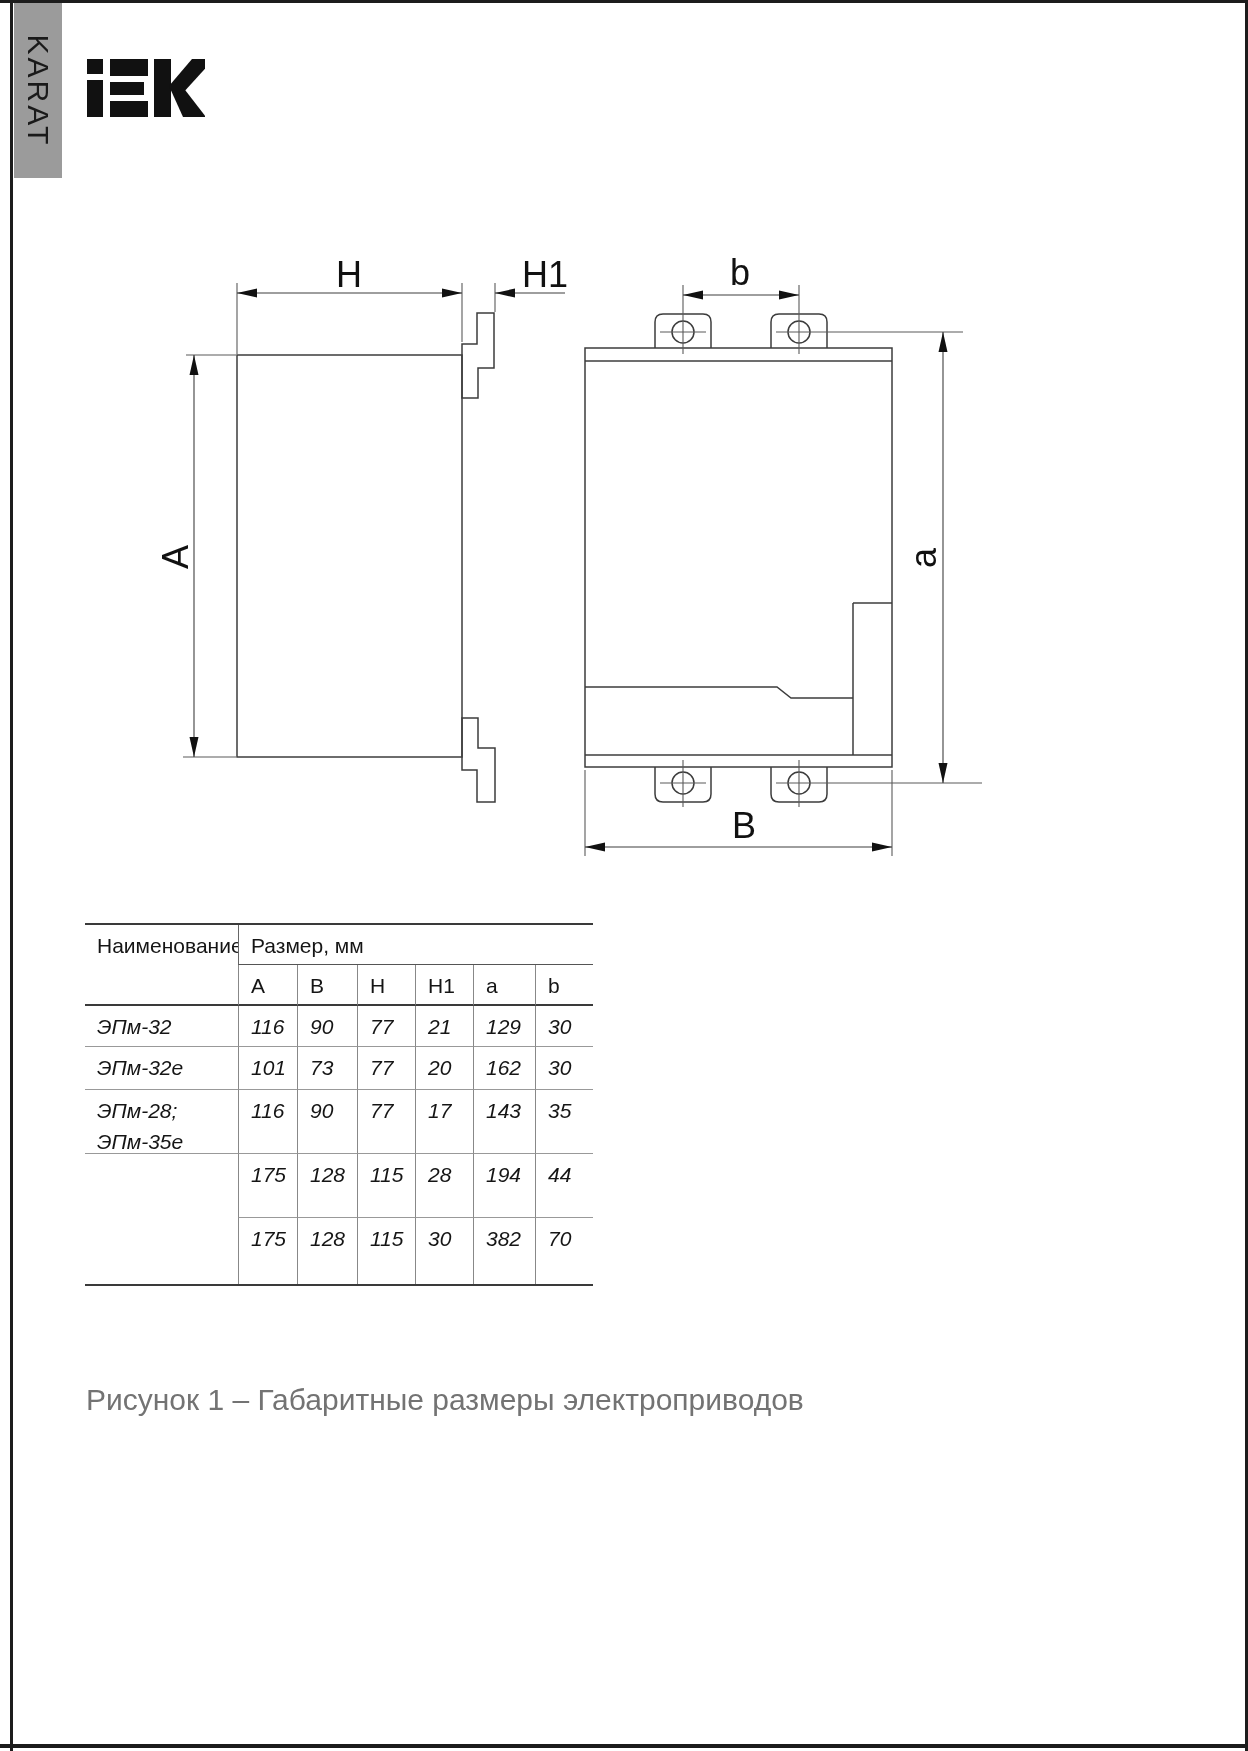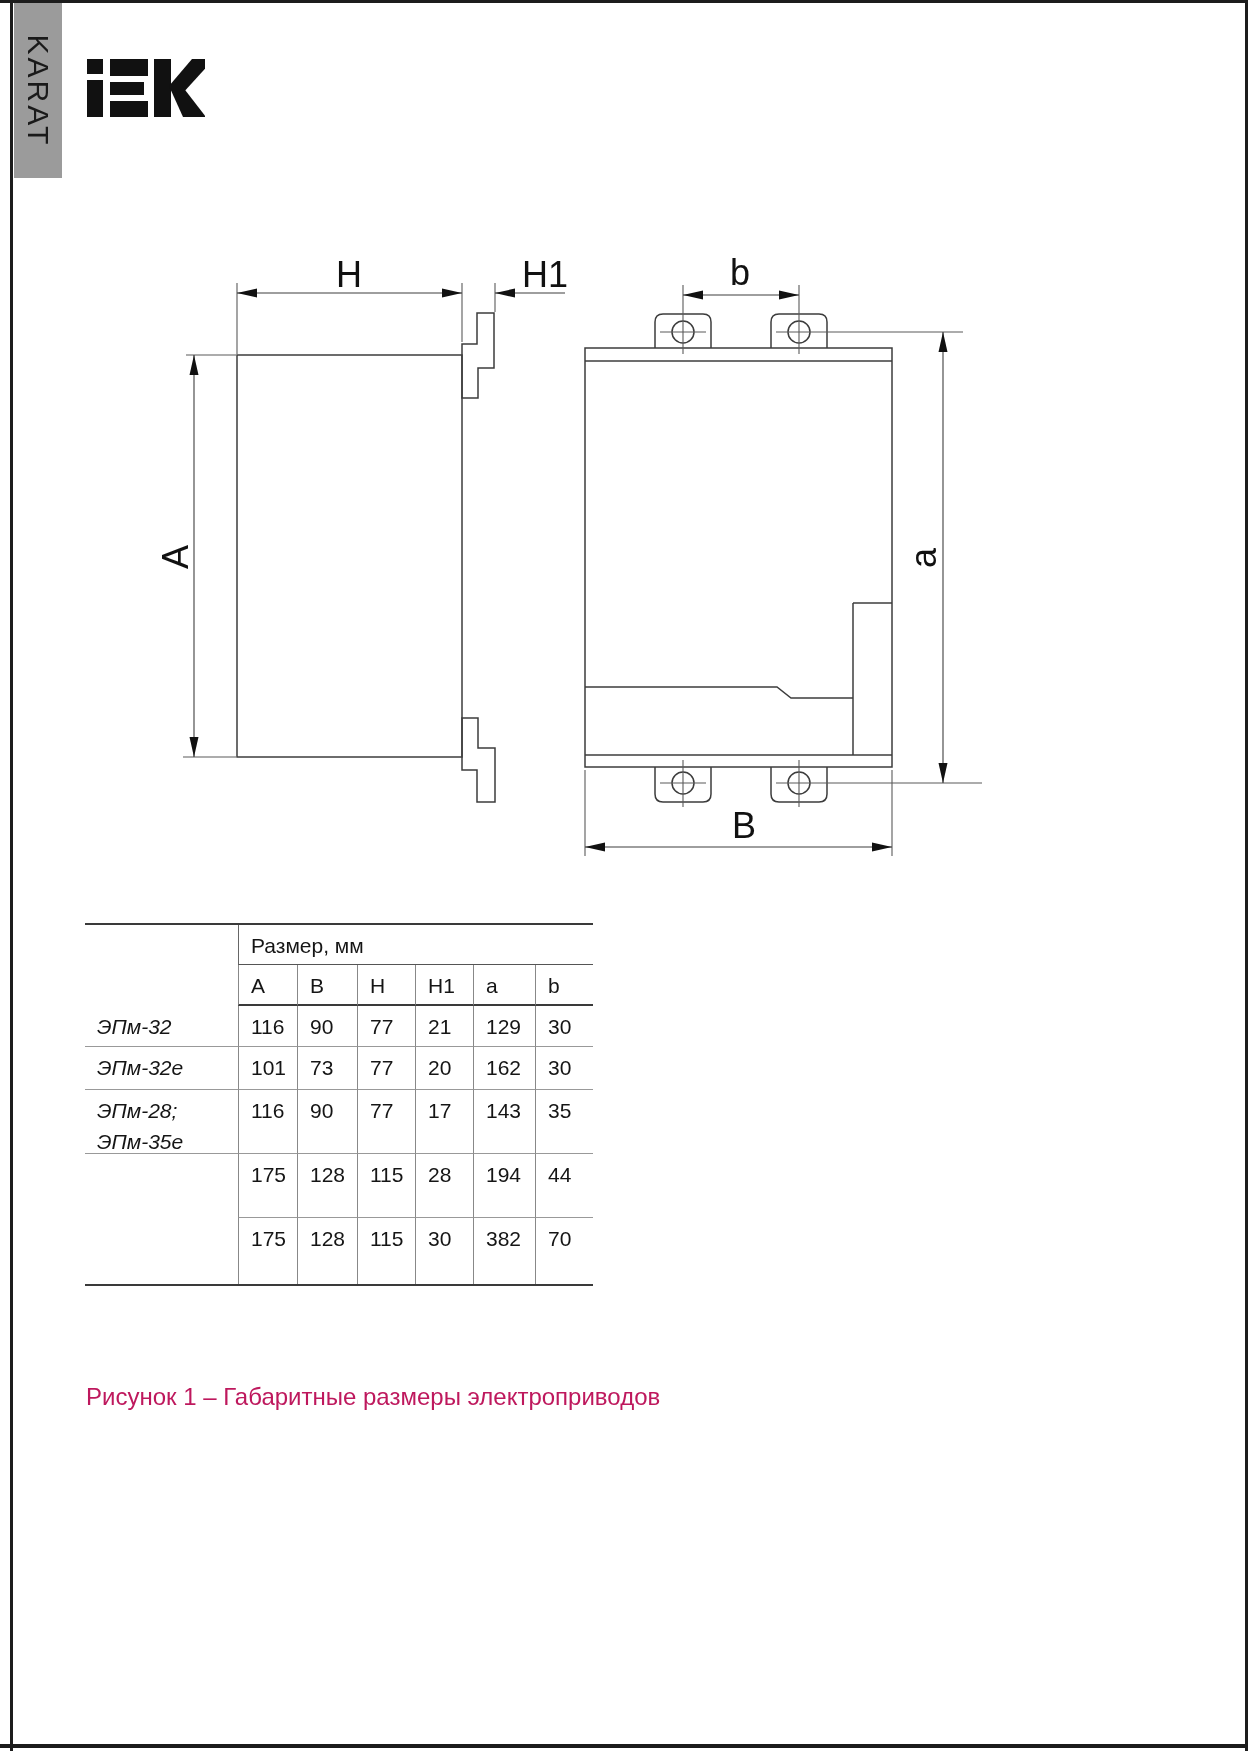--- a/index.html
+++ b/index.html
@@ -18,24 +18,24 @@
   .drawing{position:absolute;left:0;top:0;}
   .dim-table{position:absolute;left:85px;top:923px;width:508px;display:grid;
              grid-template-columns:153px 59px 60px 58px 58px 62px 58px;
              grid-template-rows:40px 41px 41px 43px 64px 64px 66px;
              border-top:2px solid #3a3a3a;border-bottom:2px solid #3a3a3a;
              font-size:21px;line-height:31px;white-space:nowrap;}
   .cell{padding:5px 0 0 12px;box-sizing:border-box;overflow:hidden;}
   .th-name{border-bottom:2px solid #3a3a3a;}
   .th-size{border-left:1.4px solid #666;border-bottom:1.4px solid #555;}
   .th-col{border-left:1.4px solid #888;border-bottom:2px solid #3a3a3a;}
-  .td-v{border-left:1.4px solid #888;}
+  .td-v{border-left:1.4px solid #888;font-style:italic;}
   .rb{border-bottom:1.4px solid #999;}
   .nm span{display:block;font-style:italic;}
-  .caption{position:absolute;left:86px;top:1383px;font-size:24px;color:#be185d;white-space:nowrap;}
+  .caption{position:absolute;left:86px;top:1383px;font-size:30px;color:#737373;white-space:nowrap;}
 </style>
 </head>
 <body>
 
 <div class="page">
 
   <div class="border-line b-top"></div>
   <div class="border-line b-left"></div>
   <div class="border-line b-bottom"></div>
   <div class="border-line b-right"></div>
@@ -135,20 +135,21 @@
       <polygon points="892,847 872,842.5 872,851.5"></polygon>
     </g>
     <g fill="#111" font-size="36" font-family="Liberation Sans, sans-serif">
       <text x="740" y="285" text-anchor="middle">b</text>
       <text transform="translate(936 558) rotate(-90)" text-anchor="middle">a</text>
       <text x="744" y="838" text-anchor="middle">B</text>
     </g>
   </svg>
 
   <div class="dim-table">
+    <div class="cell th-name" style="grid-area:1/1/3/2">Наименование</div>
     <div class="cell th-size" style="grid-area:1/2/2/8">Размер, мм</div>
 
     <div class="cell th-col" style="grid-area:2/2">A</div>
     <div class="cell th-col" style="grid-area:2/3">B</div>
     <div class="cell th-col" style="grid-area:2/4">H</div>
     <div class="cell th-col" style="grid-area:2/5">H1</div>
     <div class="cell th-col" style="grid-area:2/6">a</div>
     <div class="cell th-col" style="grid-area:2/7">b</div>
 
     <div class="cell rb nm" style="grid-area:3/1">

